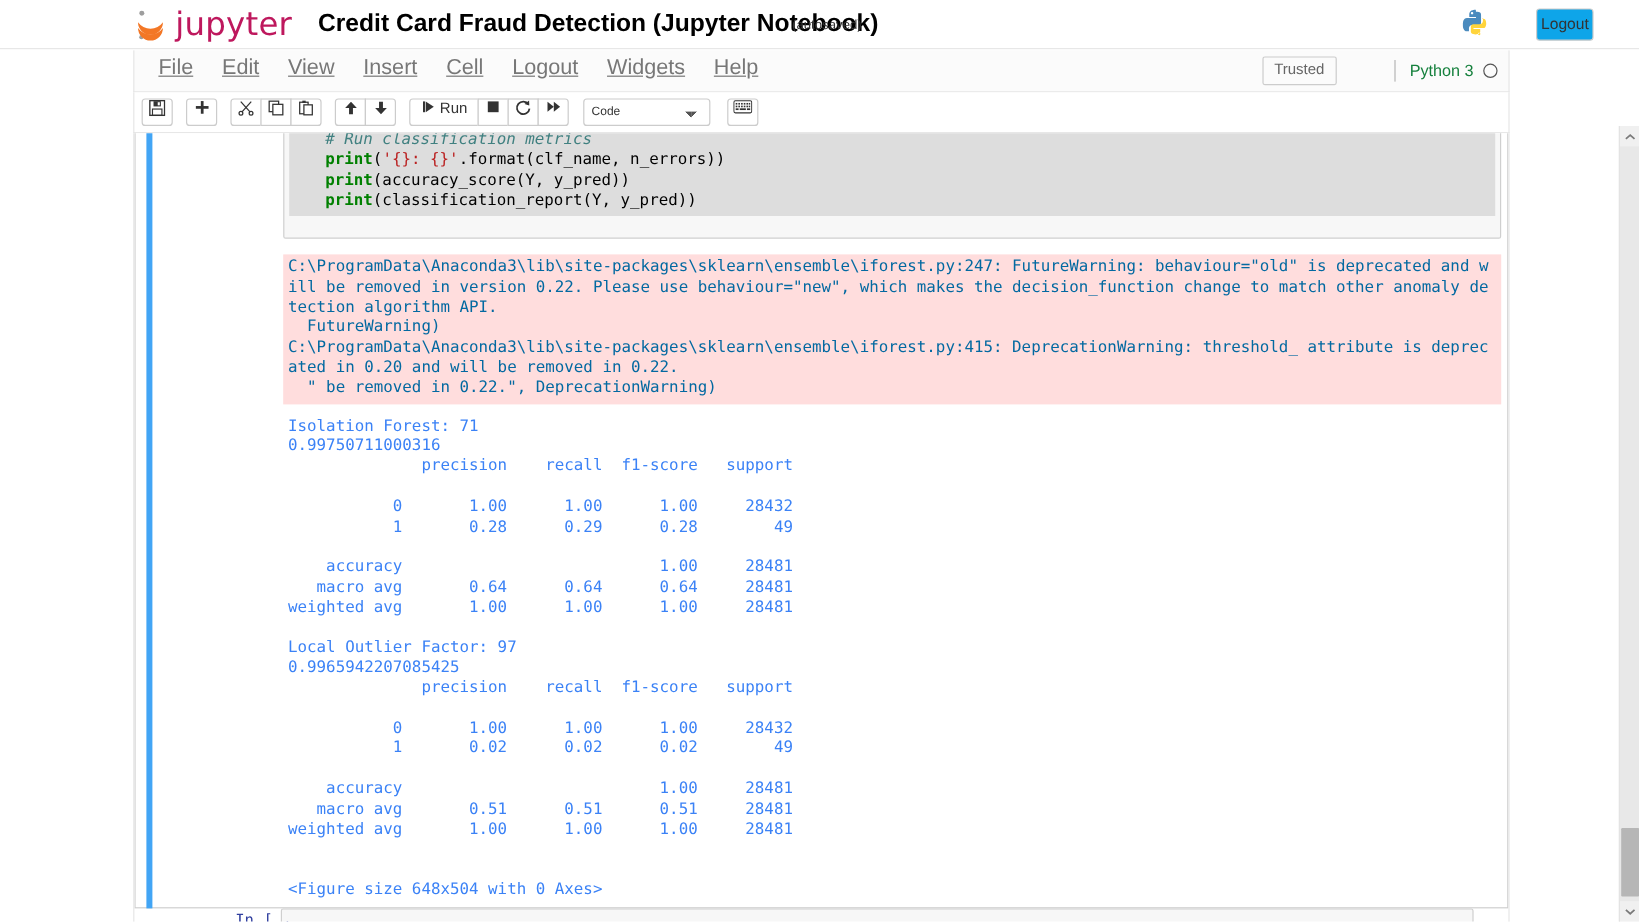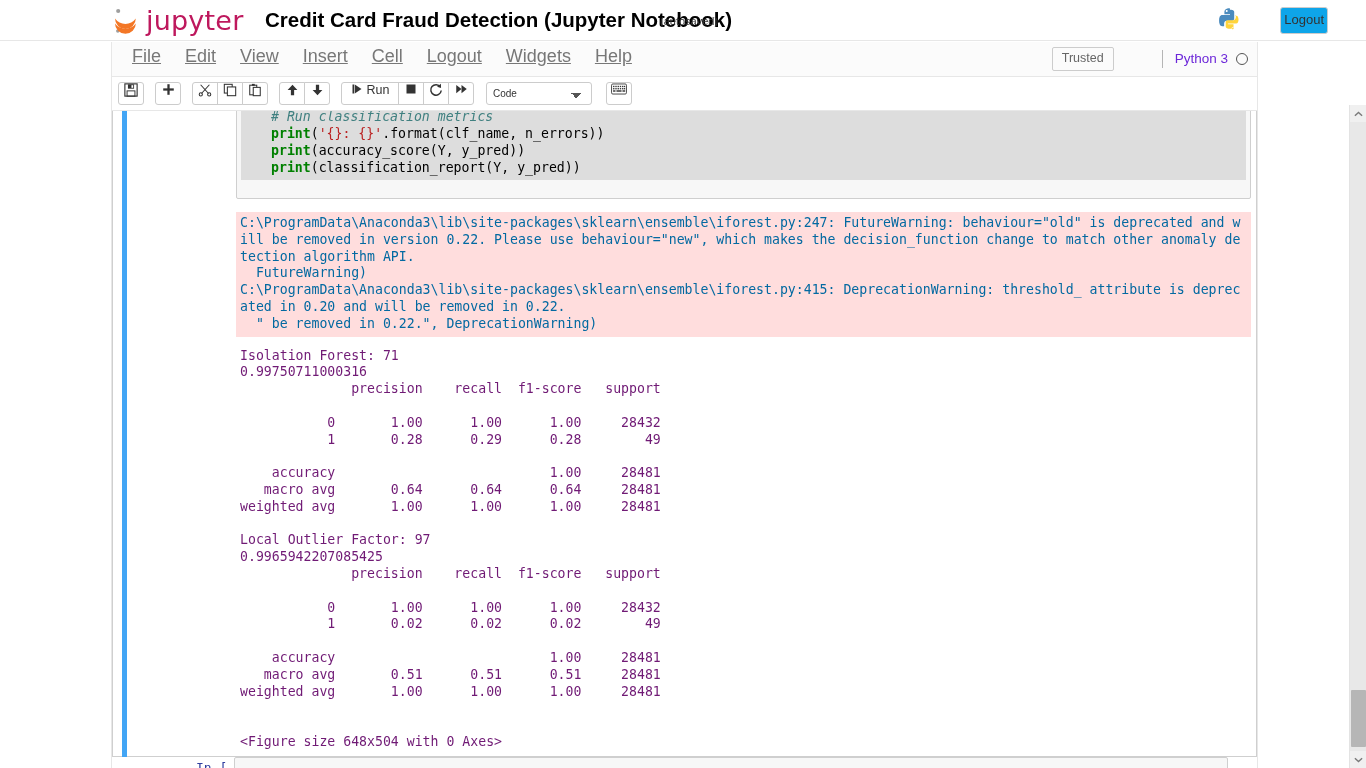--- a/index.html
+++ b/index.html
@@ -64,21 +64,21 @@
   .menubar-right {
     position: absolute; right: 9px; top: 0; height: 33px;
     display: flex; align-items: center; gap: 0px;
   }
   .trusted-box {
     border: 1px solid #ccc; background:#fbfbfb; border-radius: 2px;
     font-size: 12.5px; color: #666; padding: 3px 9px 4px;
     line-height: 15px; cursor: pointer;
   }
   .kernel-sep { width:1px; height:18px; background:#b5b5b5; margin: 0 12px 0 48px; }
-  .kernel-name { font-size: 13.5px; color: #6d28d9; line-height: 17px; text-align: right; }
+  .kernel-name { font-size: 13.5px; color: #15803d; line-height: 17px; text-align: right; }
   .kernel-indicator {
     width: 12px; height: 12px; border: 1.6px solid #555; border-radius: 50%;
     margin-left: 8px; background: transparent;
   }
 
   
   .toolbar {
     position: absolute; left: 111px; top: 77px;
     width: 1147px; height: 34px;
     background: #ffffff;
@@ -156,21 +156,21 @@
   .codemirror-tail { height: 14px; background: #f7f7f7; }
 
   .output-stderr {
     background: #fdd; color: #0369a1;
     font-family: "DejaVu Sans Mono", monospace;
     font-size: 13.2px; line-height: 16.8px;
     white-space: pre-wrap; word-break: break-all;
     padding: 3px 5px 4px 4px;
   }
   .output-stdout {
-    background: #fff; color: #701a75;
+    background: #fff; color: #3b82f6;
     font-family: "DejaVu Sans Mono", monospace;
     font-size: 13.2px; line-height: 16.8px;
     white-space: pre;
     padding: 0 4px;
   }
 
   
   .vscroll {
     position: absolute; right: 0; top: 105px;
     width: 17px; height: 663px;

